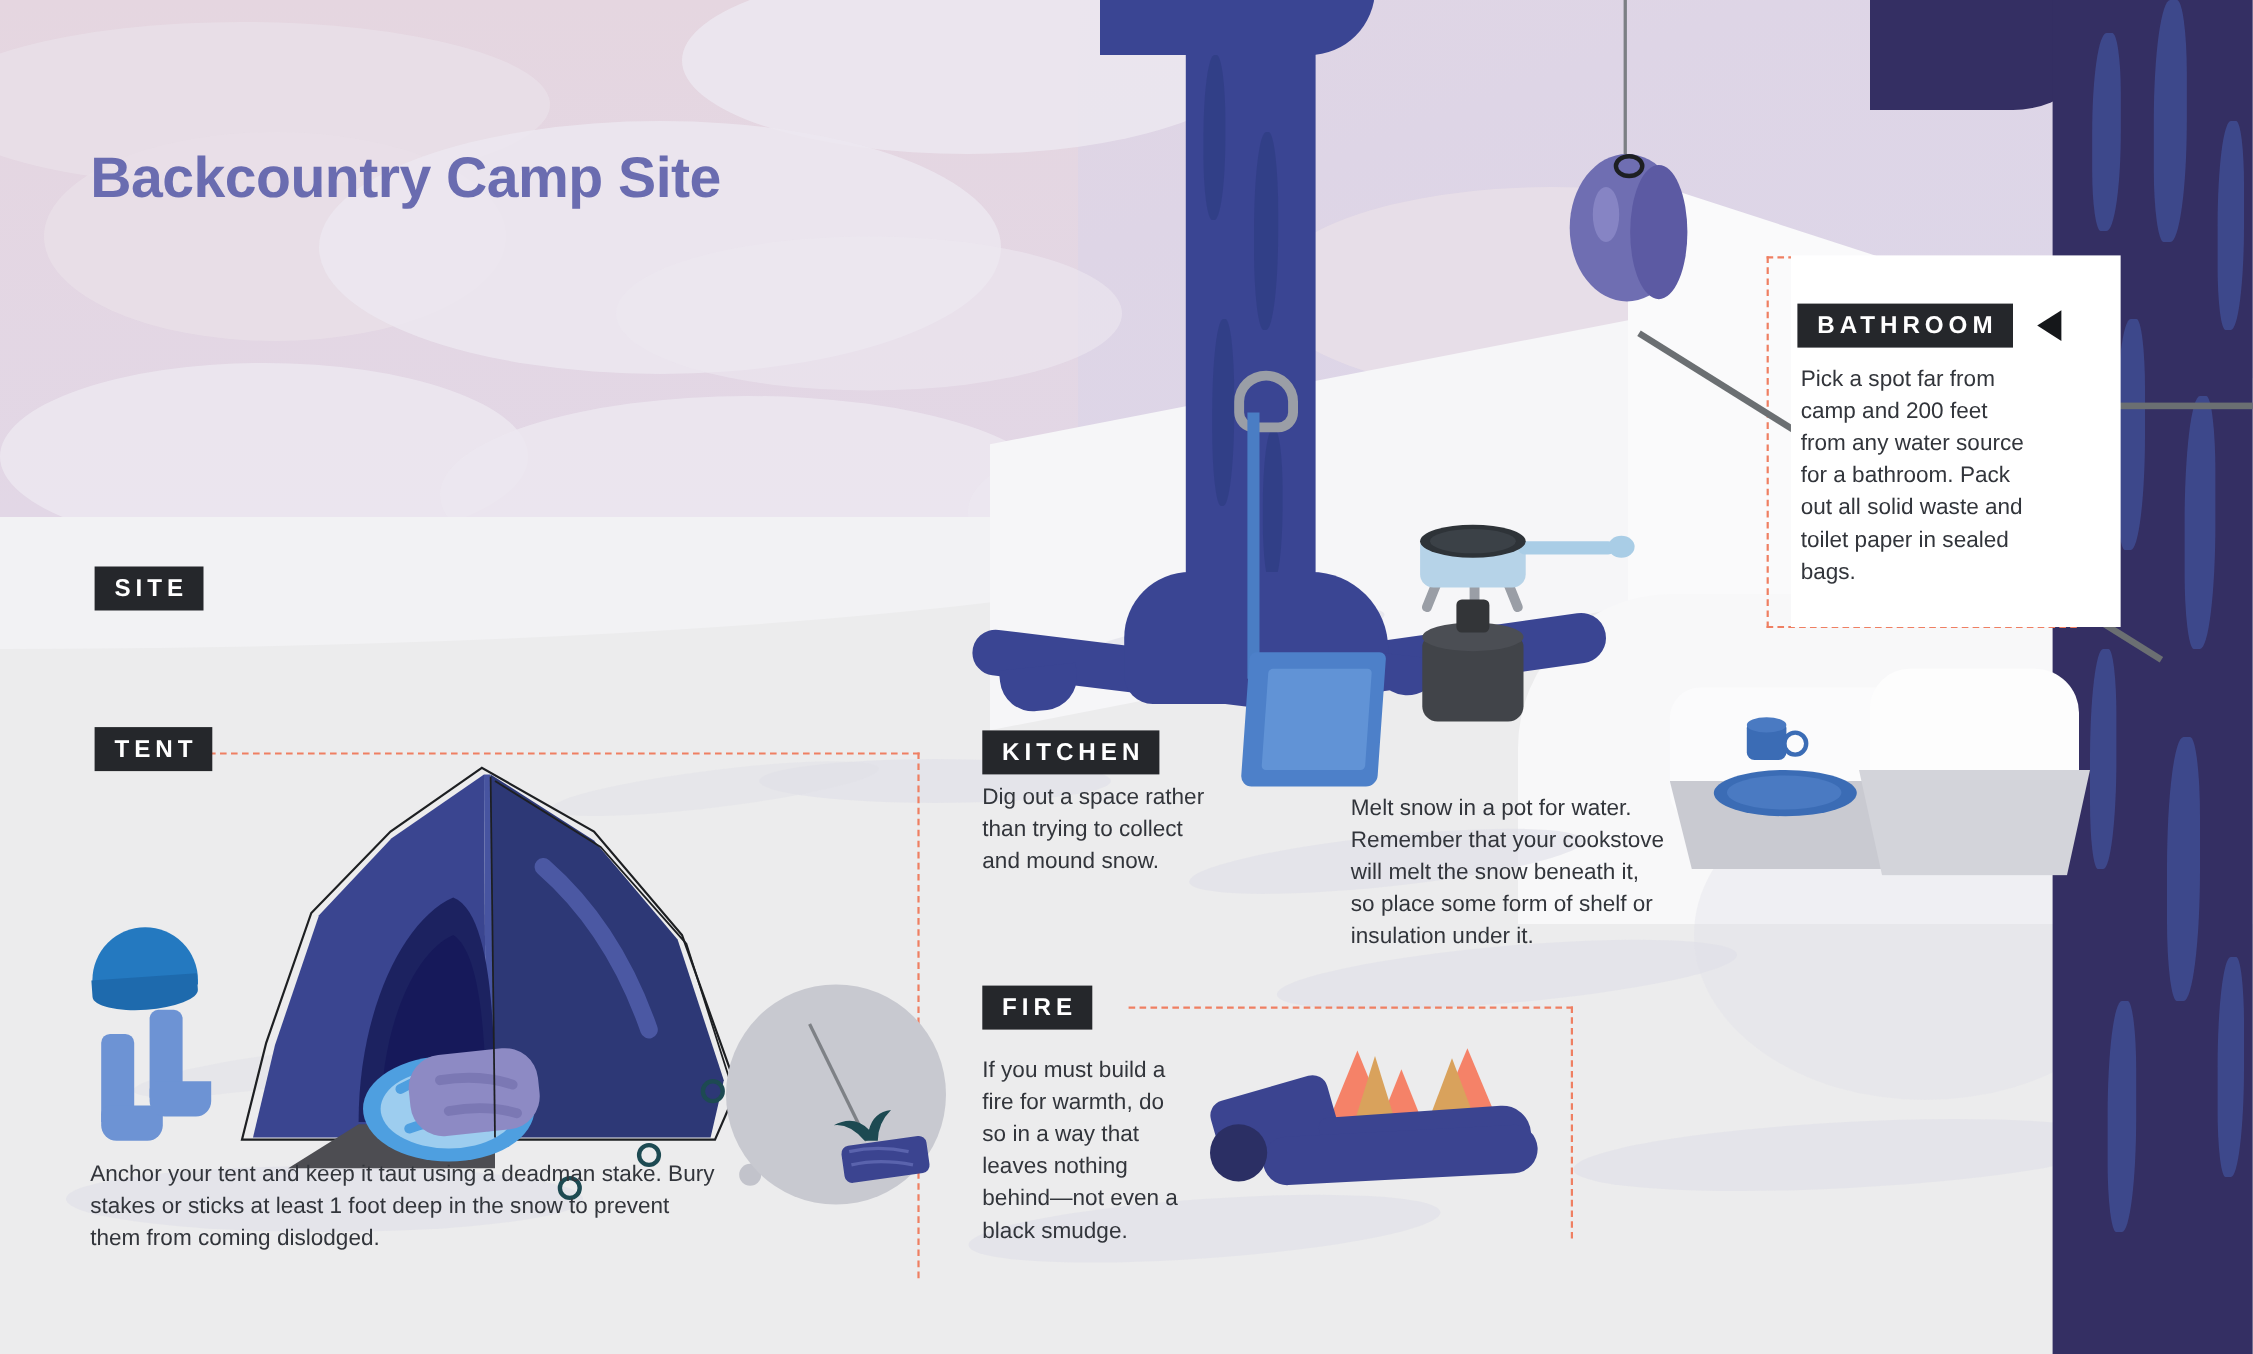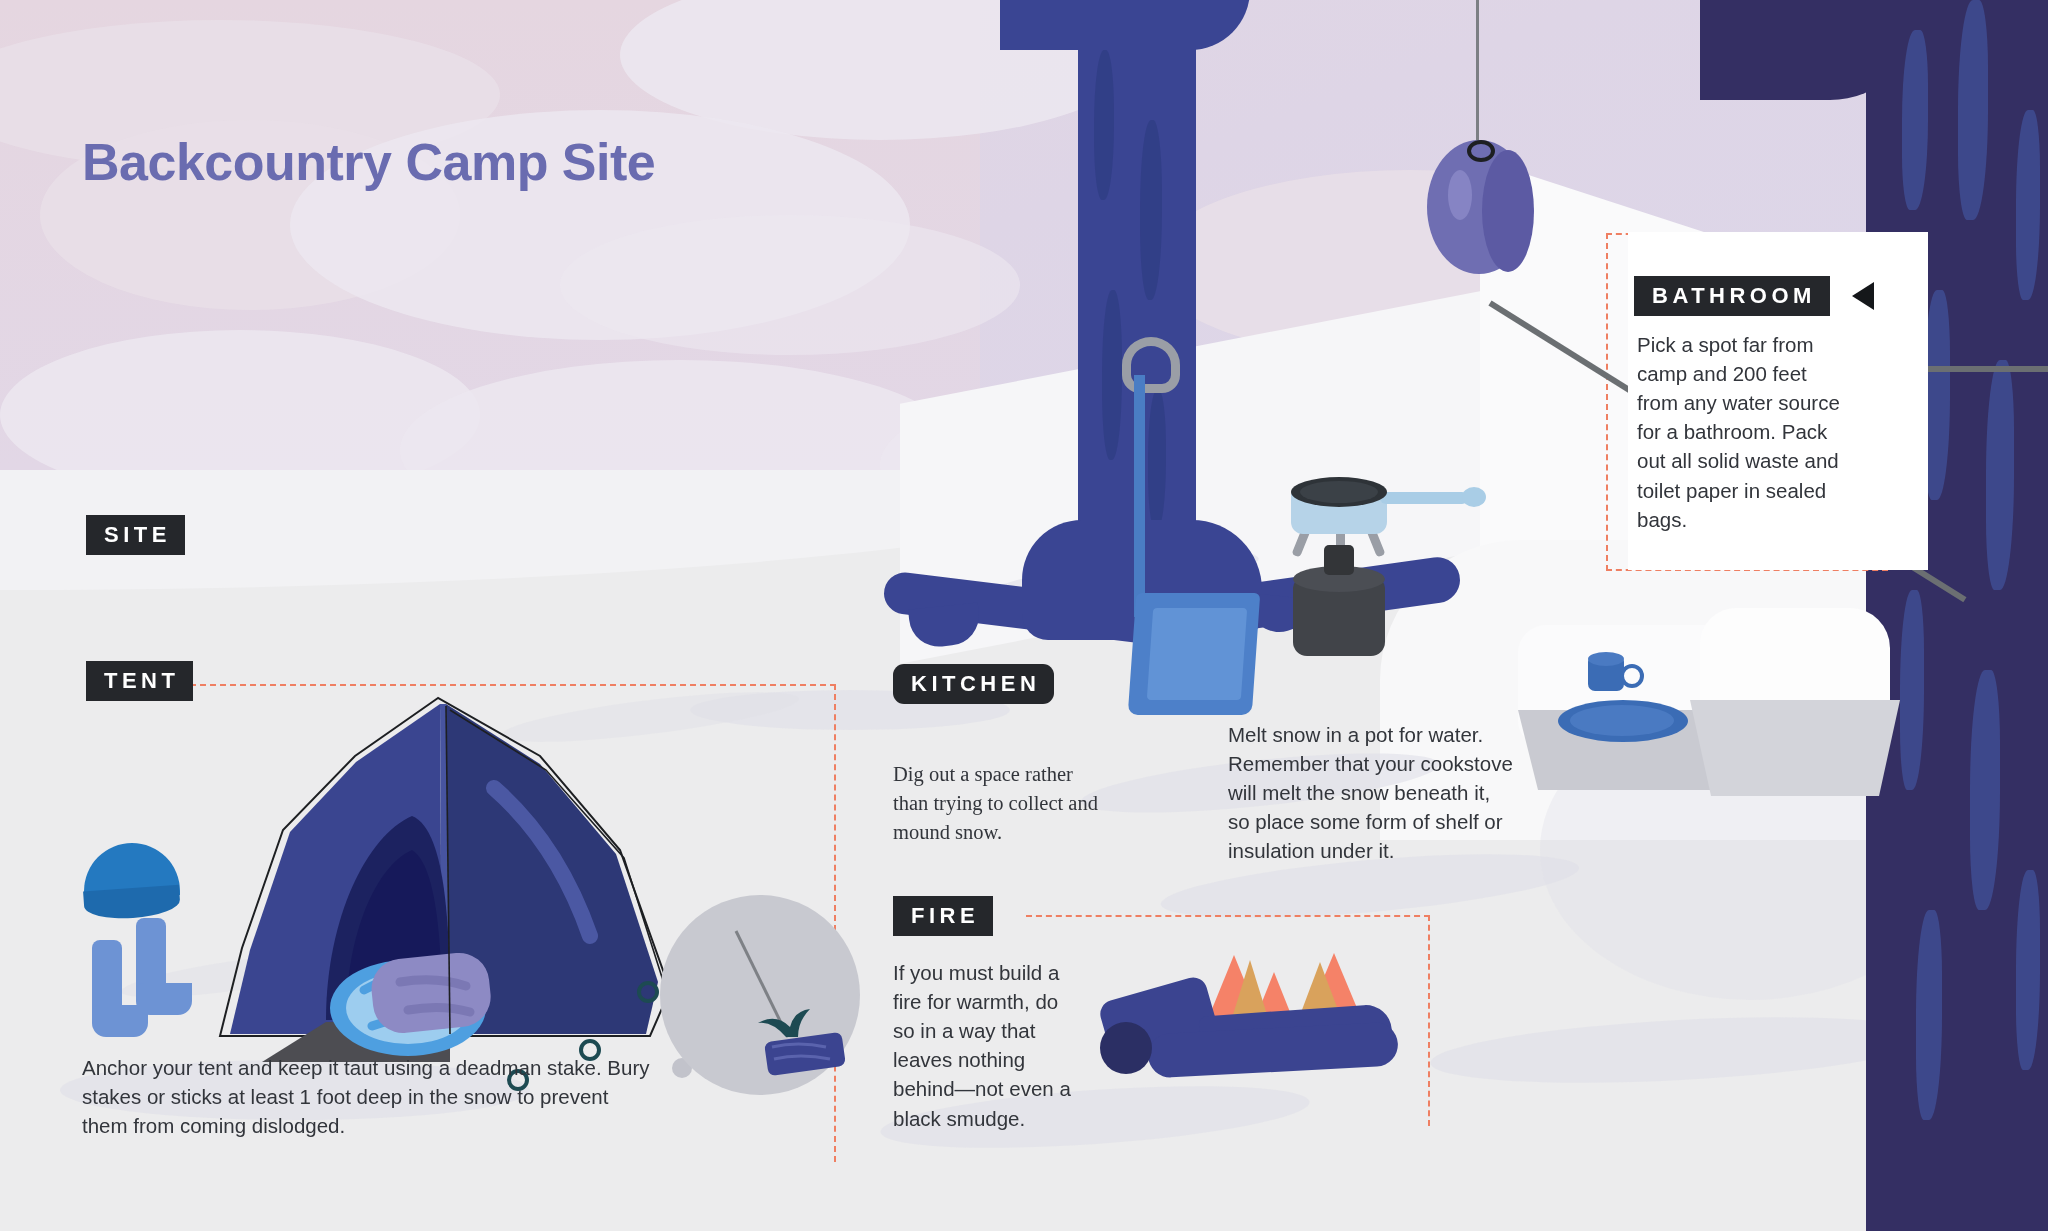--- a/index.html
+++ b/index.html
@@ -557,21 +557,21 @@
 
   <div class="title">
     <div>Backcountry Camp Site</div>
   </div>
 
   <div class="tag" style="left:86px; top:515px;">SITE</div>
 
   <div class="tag" style="left:86px; top:661px;">TENT</div>
   <div class="body" style="left:82px; top:1053px; width:570px;">Anchor your tent and keep it taut using a deadman stake. Bury stakes or sticks at least 1 foot deep in the snow to prevent them from coming dislodged.</div>
 
-  <div class="tag" style="left:893px; top:664px;border-radius:11px;">KITCHEN</div>
-  <div class="body" style="left:893px; top:760px; width:220px;font-family:Liberation Serif, serif;">Dig out a space rather than trying to collect and mound snow.</div>
+  <div class="tag" style="left:893px; top:664px;">KITCHEN</div>
+  <div class="body" style="left:893px; top:710px; width:220px;">Dig out a space rather than trying to collect and mound snow.</div>
 
   <div class="tag" style="left:893px; top:896px;">FIRE</div>
   <div class="body" style="left:893px; top:958px; width:190px;">If you must build a fire for warmth, do so in a way that leaves nothing behind—not even a black smudge.</div>
 
   <div class="body" style="left:1228px; top:720px; width:288px;">Melt snow in a pot for water. Remember that your cookstove will melt the snow beneath it, so place some form of shelf or insulation under it.</div>
 
 </div>
 
 </body></html>

